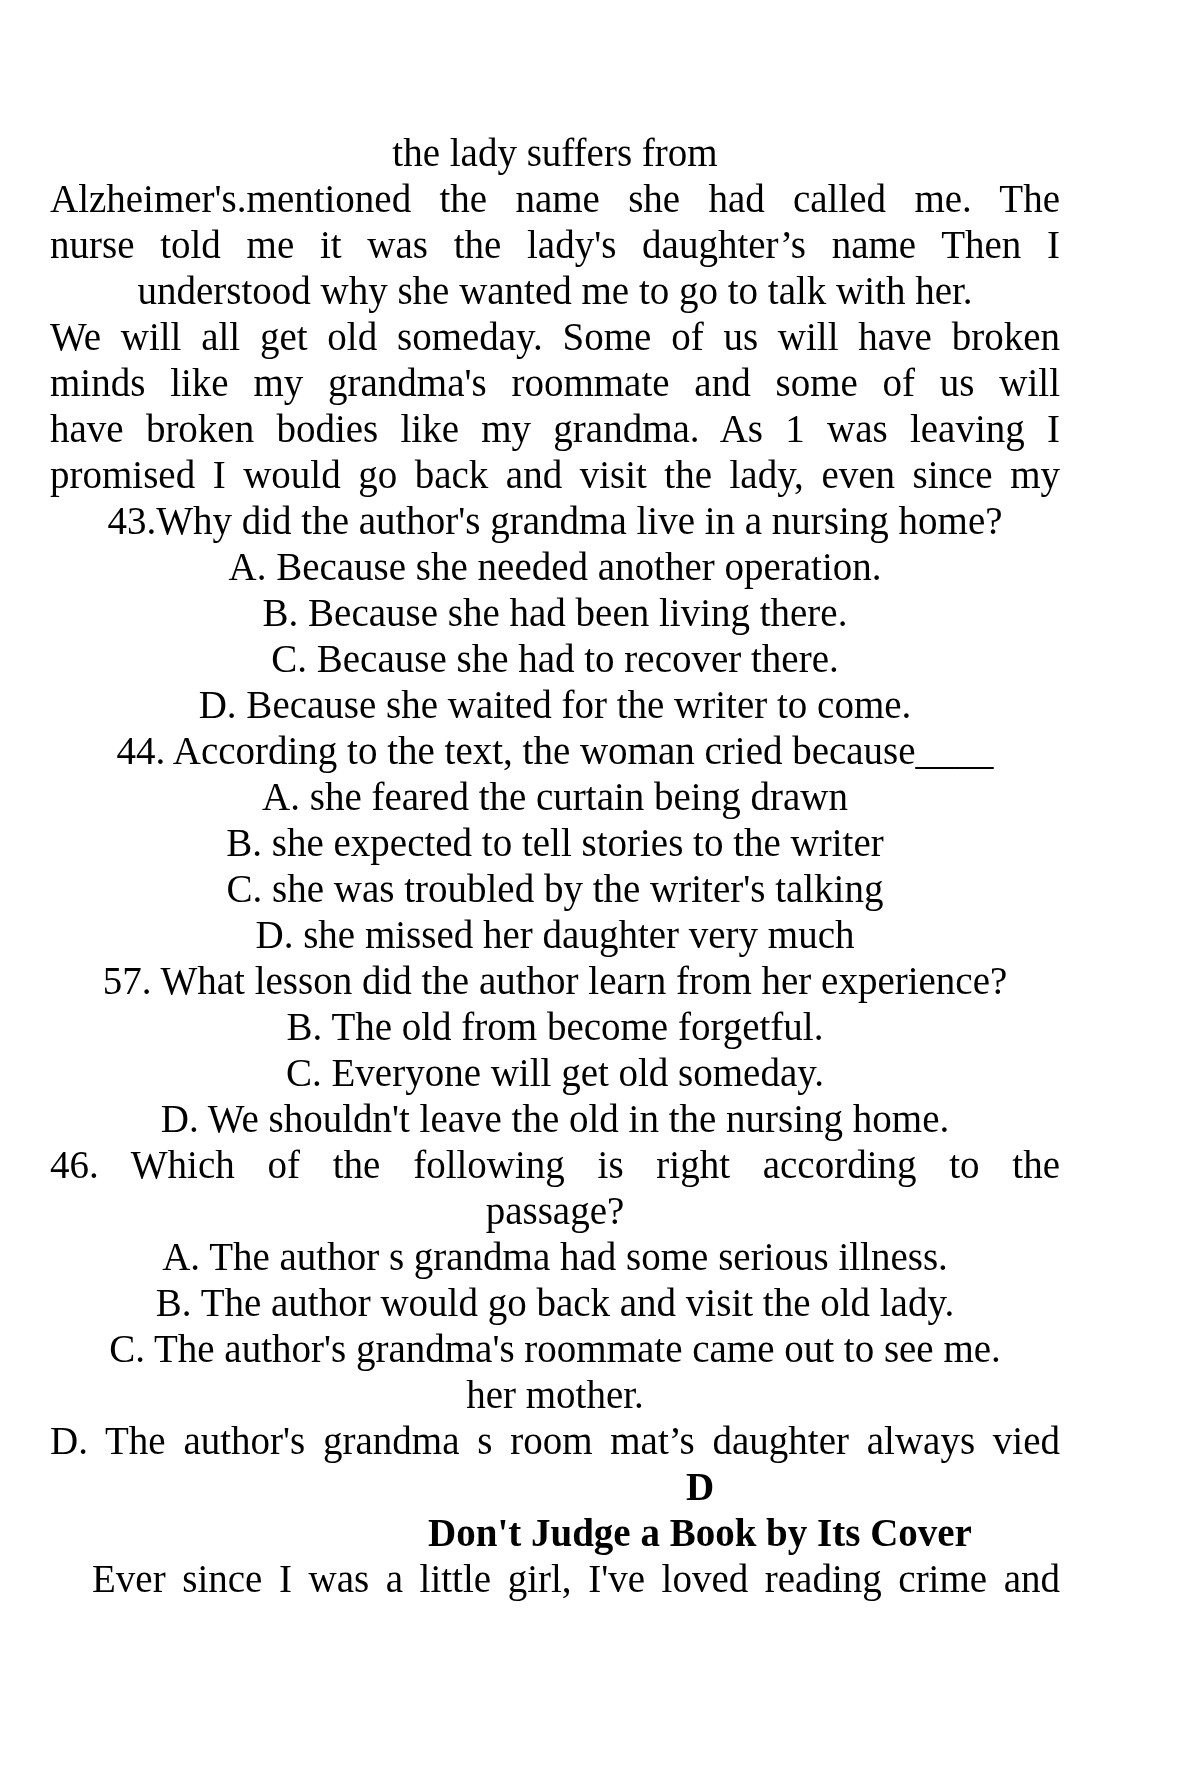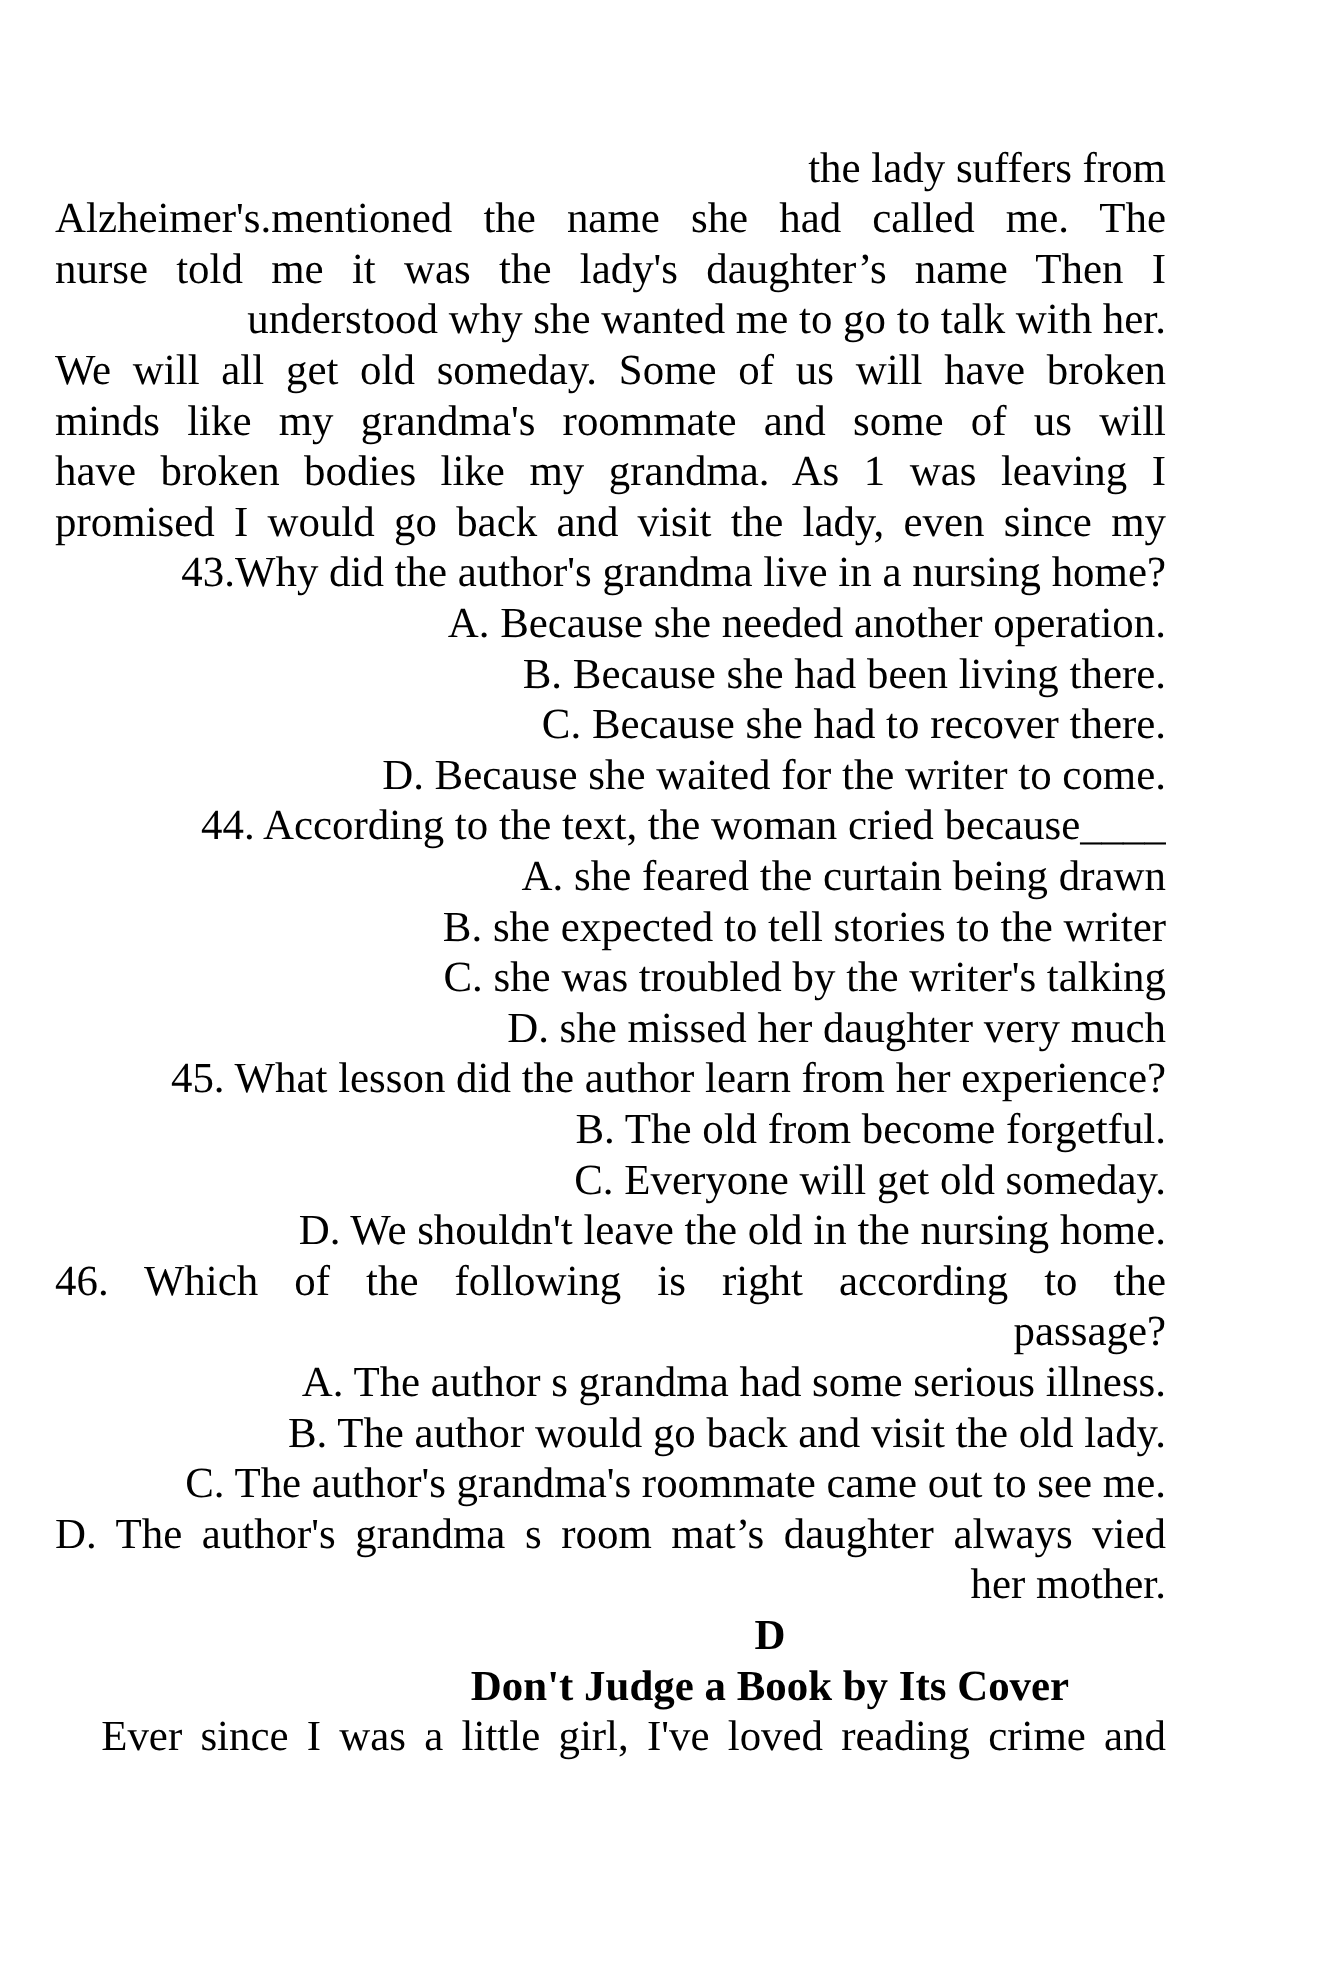--- a/index.html
+++ b/index.html
@@ -19,21 +19,21 @@
     padding: 130px 140px 0 50px;
     overflow: hidden;
   }
   .line {
     height: 46px;
     line-height: 46px;
     overflow: hidden;
   }
   
   .l {
-    text-align: right;
+    text-align: center;
     white-space: nowrap;
   }
   
   .j {
     text-align: justify;
     text-align-last: justify;
   }
   .j::after {
     content: "";
     display: inline-block;
@@ -68,28 +68,28 @@
       <div class="line l">43.Why did the author's grandma live in a nursing home?</div>
       <div class="line l">A. Because she needed another operation.</div>
       <div class="line l">B. Because she had been living there.</div>
       <div class="line l">C. Because she had to recover there.</div>
       <div class="line l">D. Because she waited for the writer to come.</div>
       <div class="line l">44. According to the text, the woman cried because____</div>
       <div class="line l">A. she feared the curtain being drawn</div>
       <div class="line l">B. she expected to tell stories to the writer</div>
       <div class="line l">C. she was troubled by the writer's talking</div>
       <div class="line l">D. she missed her daughter very much</div>
-      <div class="line l">45. What lesson did the author learn from her experience?</div>
+      <div class="line l">57. What lesson did the author learn from her experience?</div>
       <div class="line l">B. The old from become forgetful.</div>
       <div class="line l">C. Everyone will get old someday.</div>
       <div class="line l">D. We shouldn't leave the old in the nursing home.</div>
       <div class="line j">46. Which of the following is right according to the</div>
       <div class="line l">passage?</div>
       <div class="line l">A. The author s grandma had some serious illness.</div>
       <div class="line l">B. The author would go back and visit the old lady.</div>
       <div class="line l">C. The author's grandma's roommate came out to see me.</div>
+      <div class="line l">her mother.</div>
       <div class="line j">D. The author's grandma s room mat’s daughter always vied</div>
-      <div class="line l">her mother.</div>
       <div class="line h">D</div>
       <div class="line h">Don't Judge a Book by Its Cover</div>
       <div class="line j ind">Ever since I was a little girl, I've loved reading crime and</div>
     </div>
 </div>
 
 </body></html>

